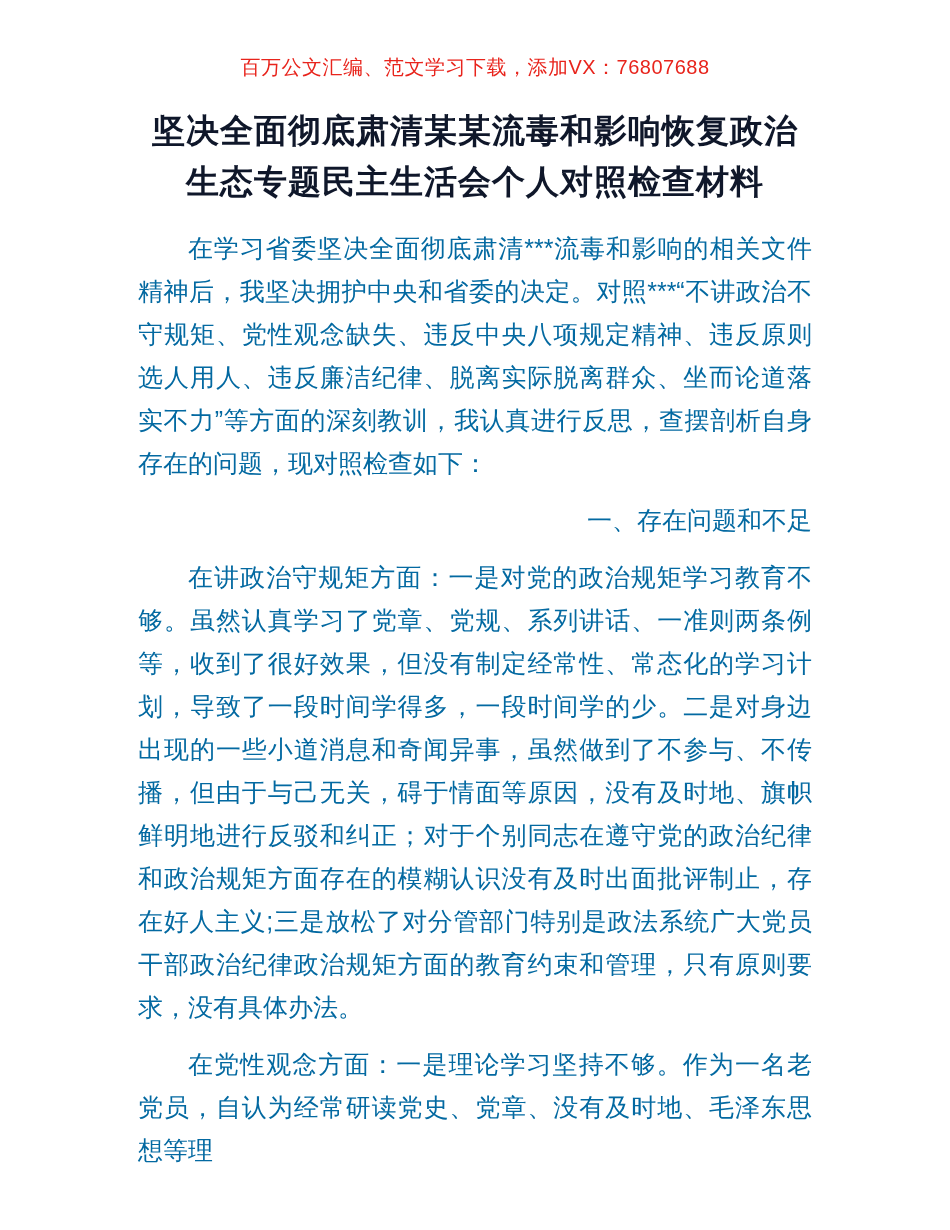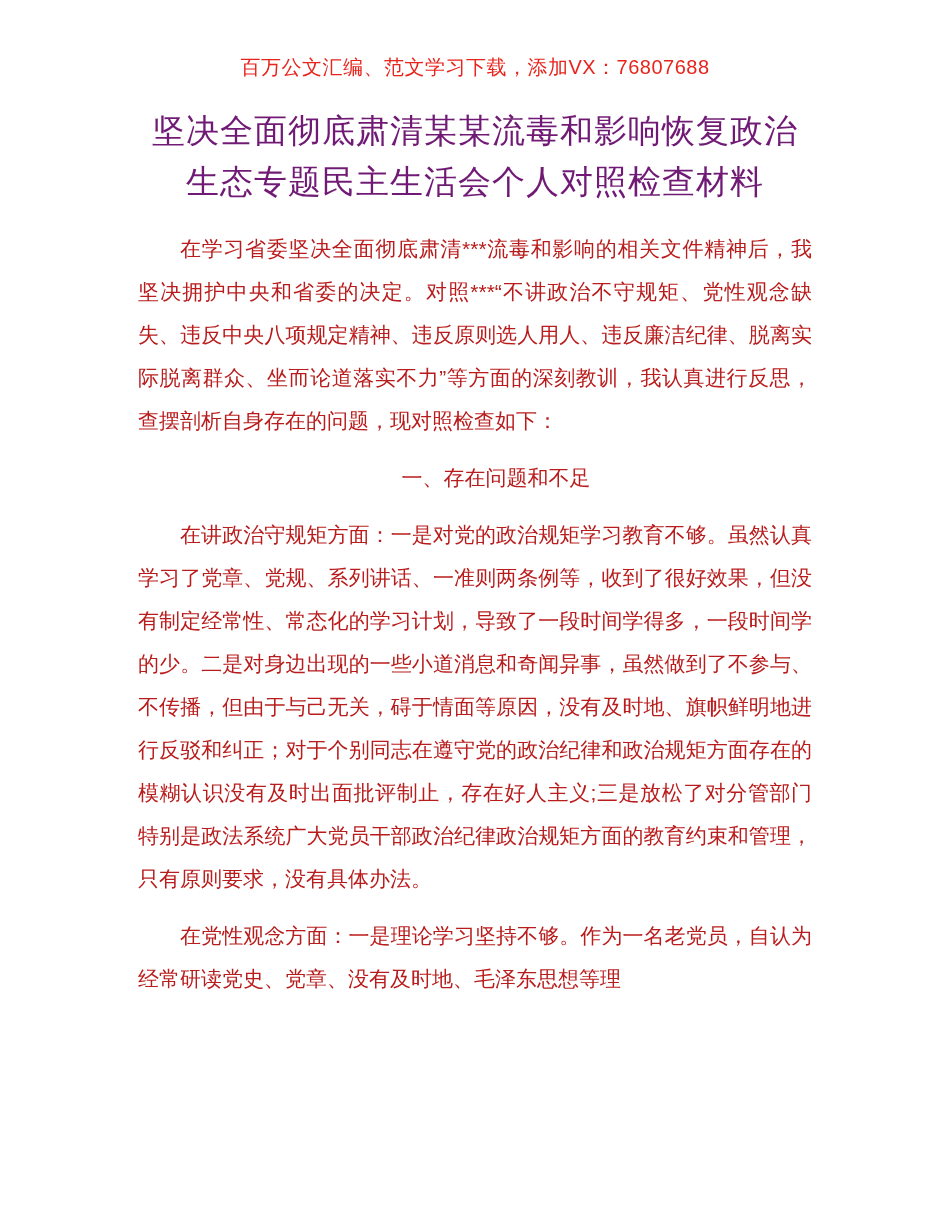--- a/index.html
+++ b/index.html
@@ -21,40 +21,40 @@
     text-align: center;
     font-size: 20px;
     line-height: 24px;
     color: var(--notice-red, #e8241c);
     letter-spacing: 0.5px;
   }
   .doc-title {
     width: 670px;
     margin: 26px auto 0 auto;
     text-align: center;
-    font-weight: 400;
+    font-weight: 700;
     font-size: 33px;
     line-height: 51px;
     letter-spacing: 1px;
-    color: #701a75;
+    color: #0f172a;
   }
   .doc-body {
     margin: 20px 138px 0 138px;
   }
   .doc-body p {
     margin: 0 0 14px 0;
-    font-size: 21px;
+    font-size: 25px;
     line-height: 43px;
     text-align: justify;
     text-indent: 2em;
     word-break: break-all;
-    color: #b91c1c;
+    color: #0369a1;
   }
   .doc-body p.section-heading {
-    text-align: center;
+    text-align: right;
   }
 </style>
 </head>
 <body>
 
 <div class="page">
 
   <div class="notice">百万公文汇编、范文学习下载，添加VX：76807688</div>
 
   <h1 class="doc-title">坚决全面彻底肃清某某流毒和影响恢复政治生态专题民主生活会个人对照检查材料</h1>

